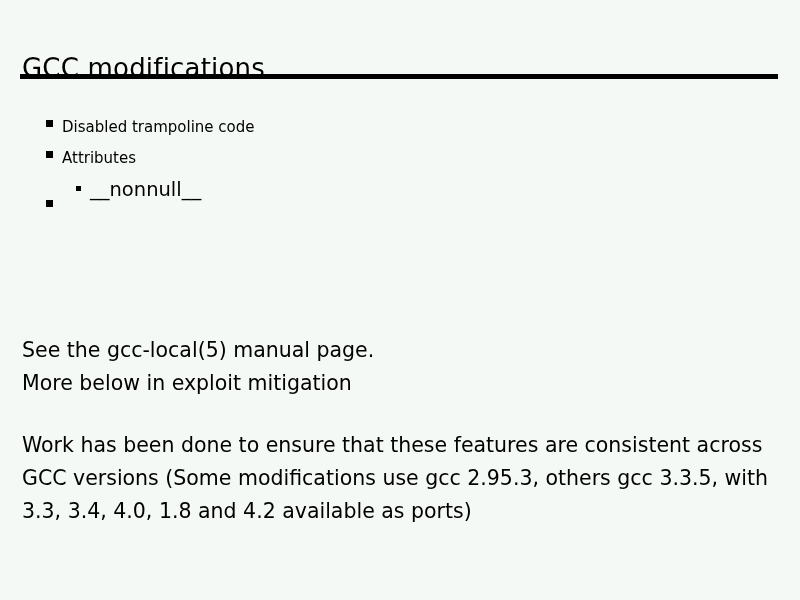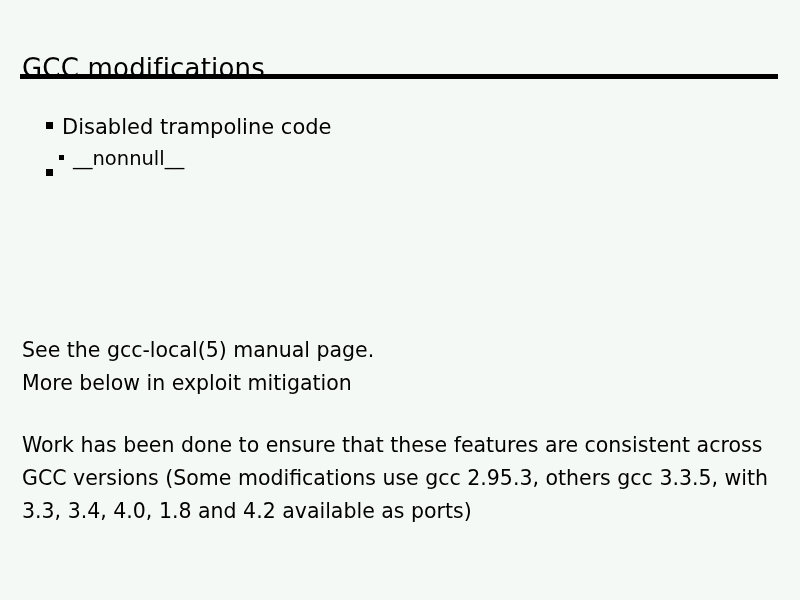--- a/index.html
+++ b/index.html
@@ -52,26 +52,26 @@
   }
 
   .bullet-row {
     display: flex;
     align-items: baseline;
     height: 31px;
   }
 
   .bullet-row.level-1 {
     padding-left: 46px;
-    font-size: 21px;
+    font-size: 15px;
     line-height: 31px;
   }
 
   .bullet-row.level-2 {
-    padding-left: 59px;
+    padding-left: 76px;
     font-size: 19.5px;
     line-height: 31px;
     text-align: right;
   }
 
   .bullet-mark {
     display: inline-block;
     flex: none;
     background: #000000;
   }
@@ -126,20 +126,24 @@
 
   <div class="title-rule"></div>
 
   <div class="bullet-list">
 
     <div class="bullet-row level-1">
       <span class="bullet-mark"></span>
       <span class="bullet-text">Disabled trampoline code</span>
     </div>
 
+    <div class="bullet-row level-1">
+      <span class="bullet-mark"></span>
+      <span class="bullet-text">Attributes</span>
+    </div>
 
     <div class="bullet-row level-2">
       <span class="bullet-mark"></span>
       <span class="bullet-text">__nonnull__</span>
     </div>
 
 
 
     <div class="bullet-row level-1">
       <span class="bullet-mark"></span>

